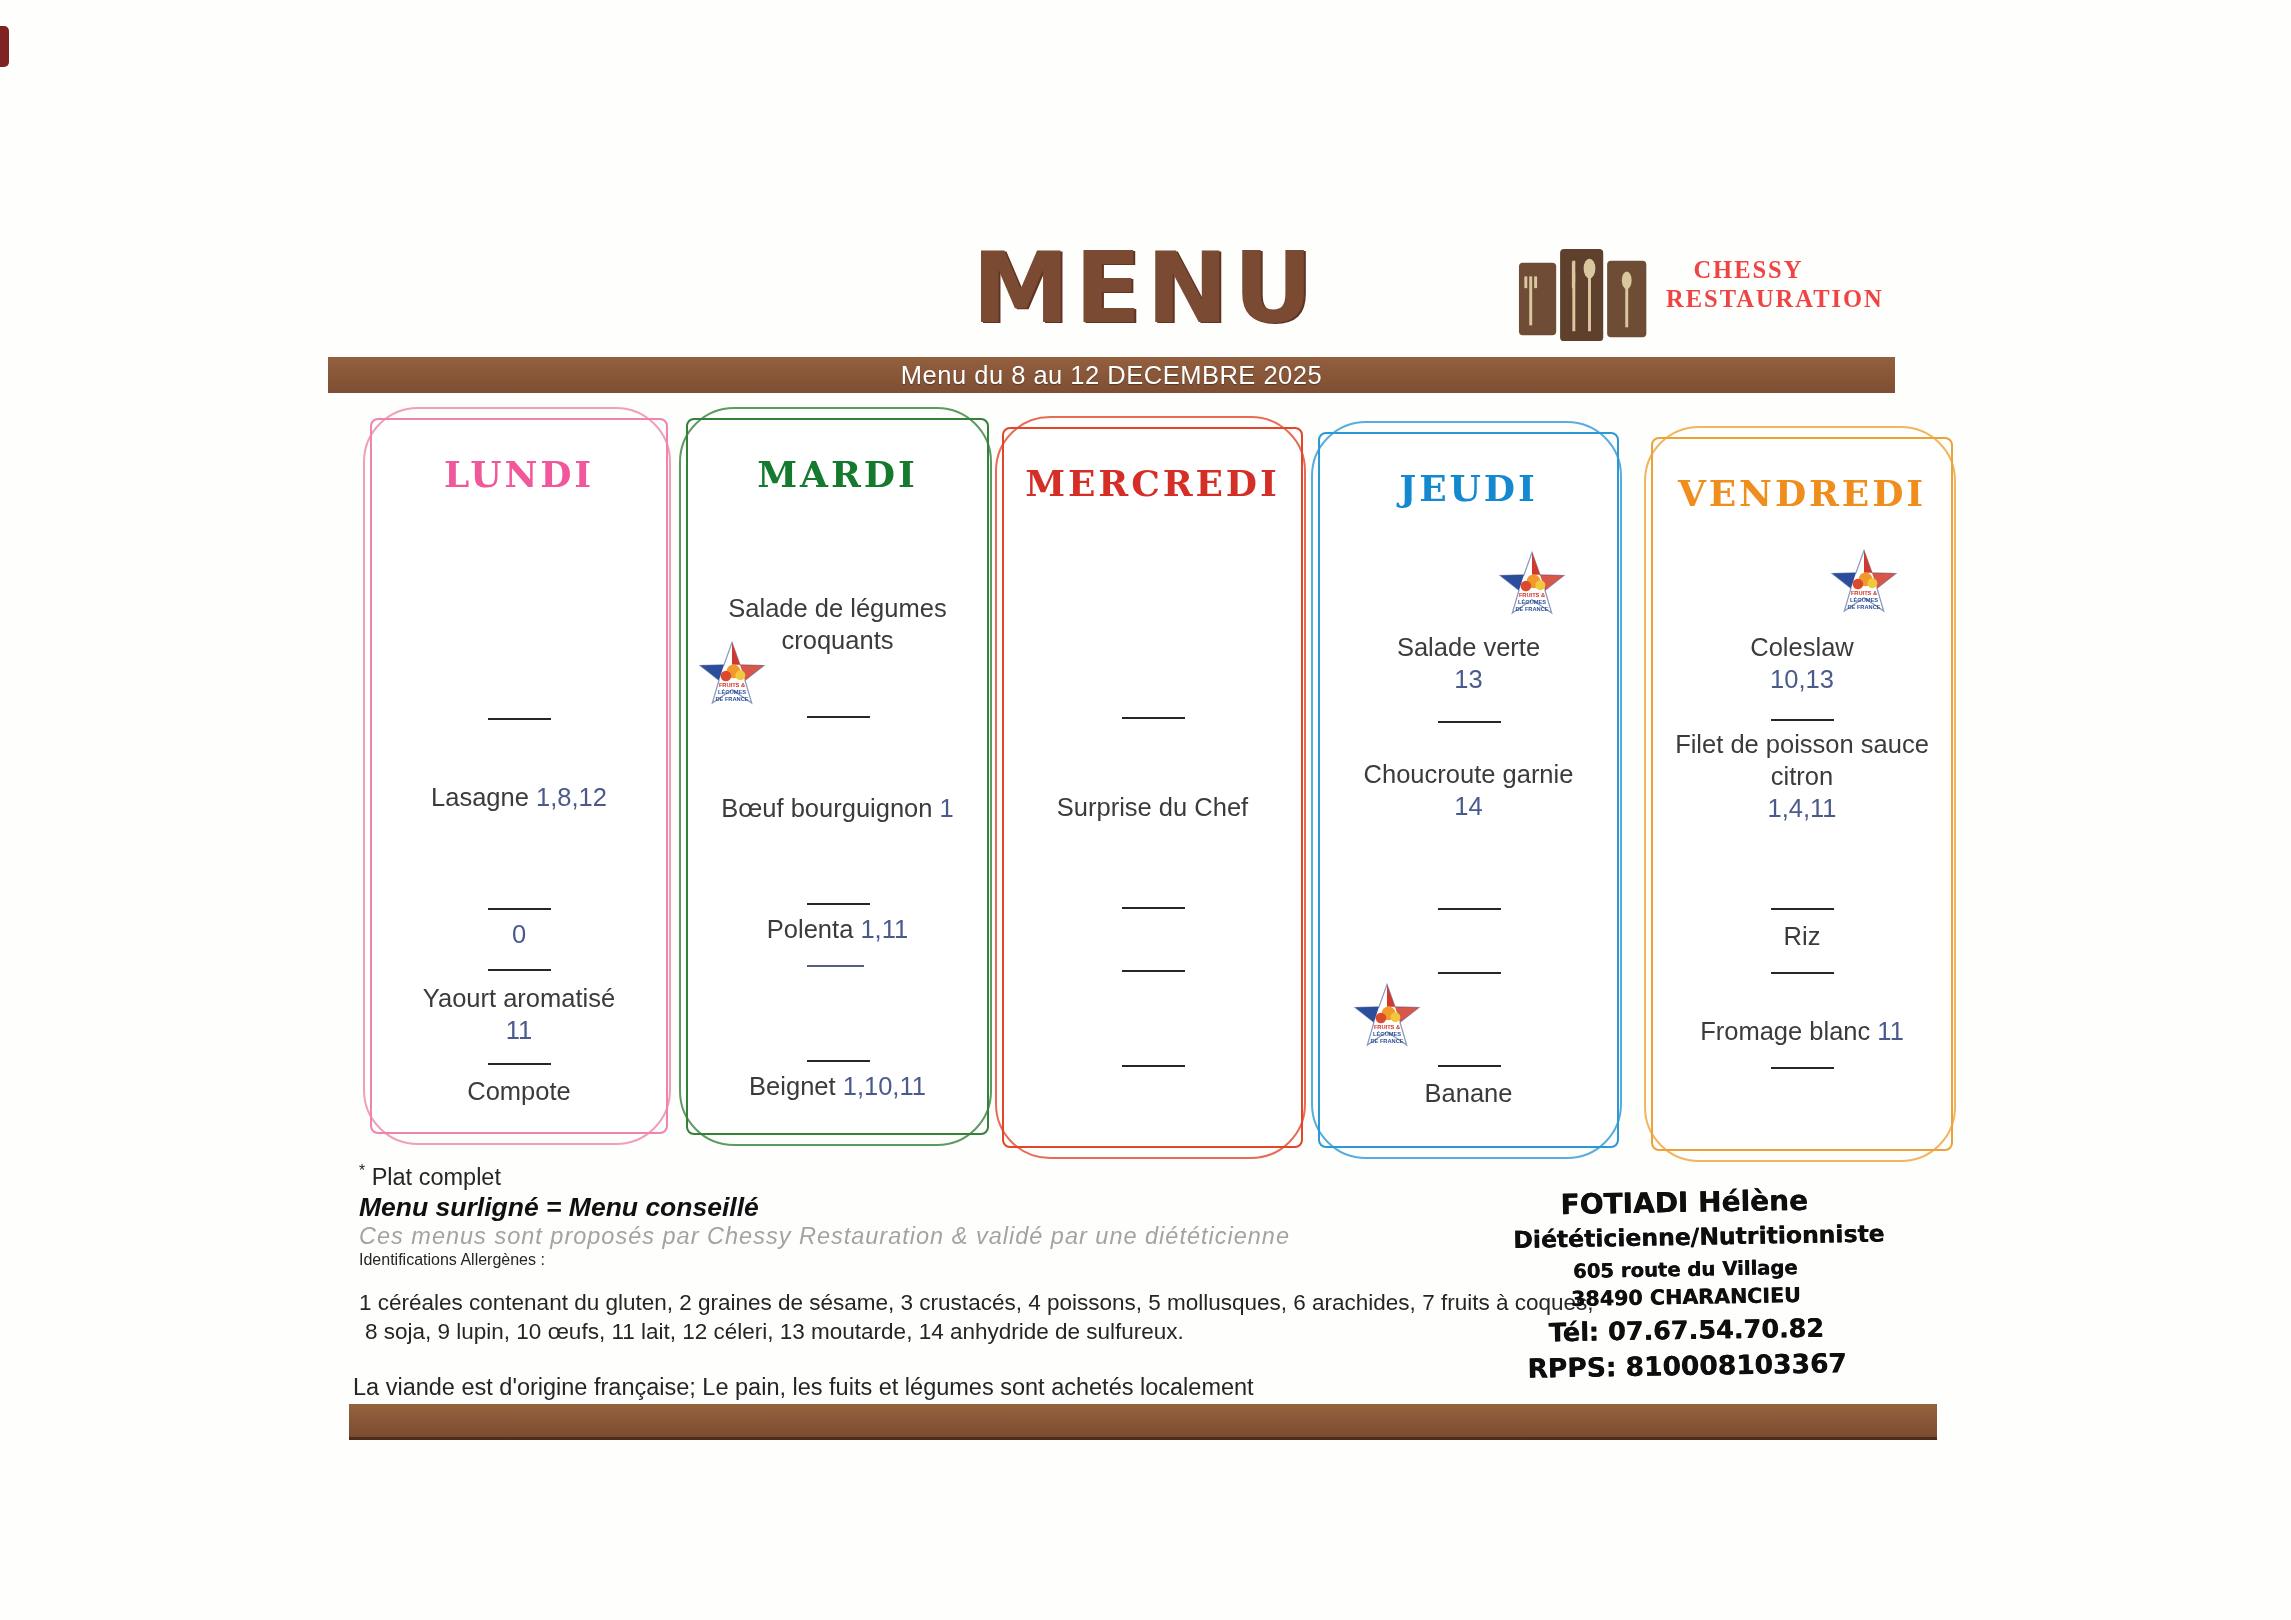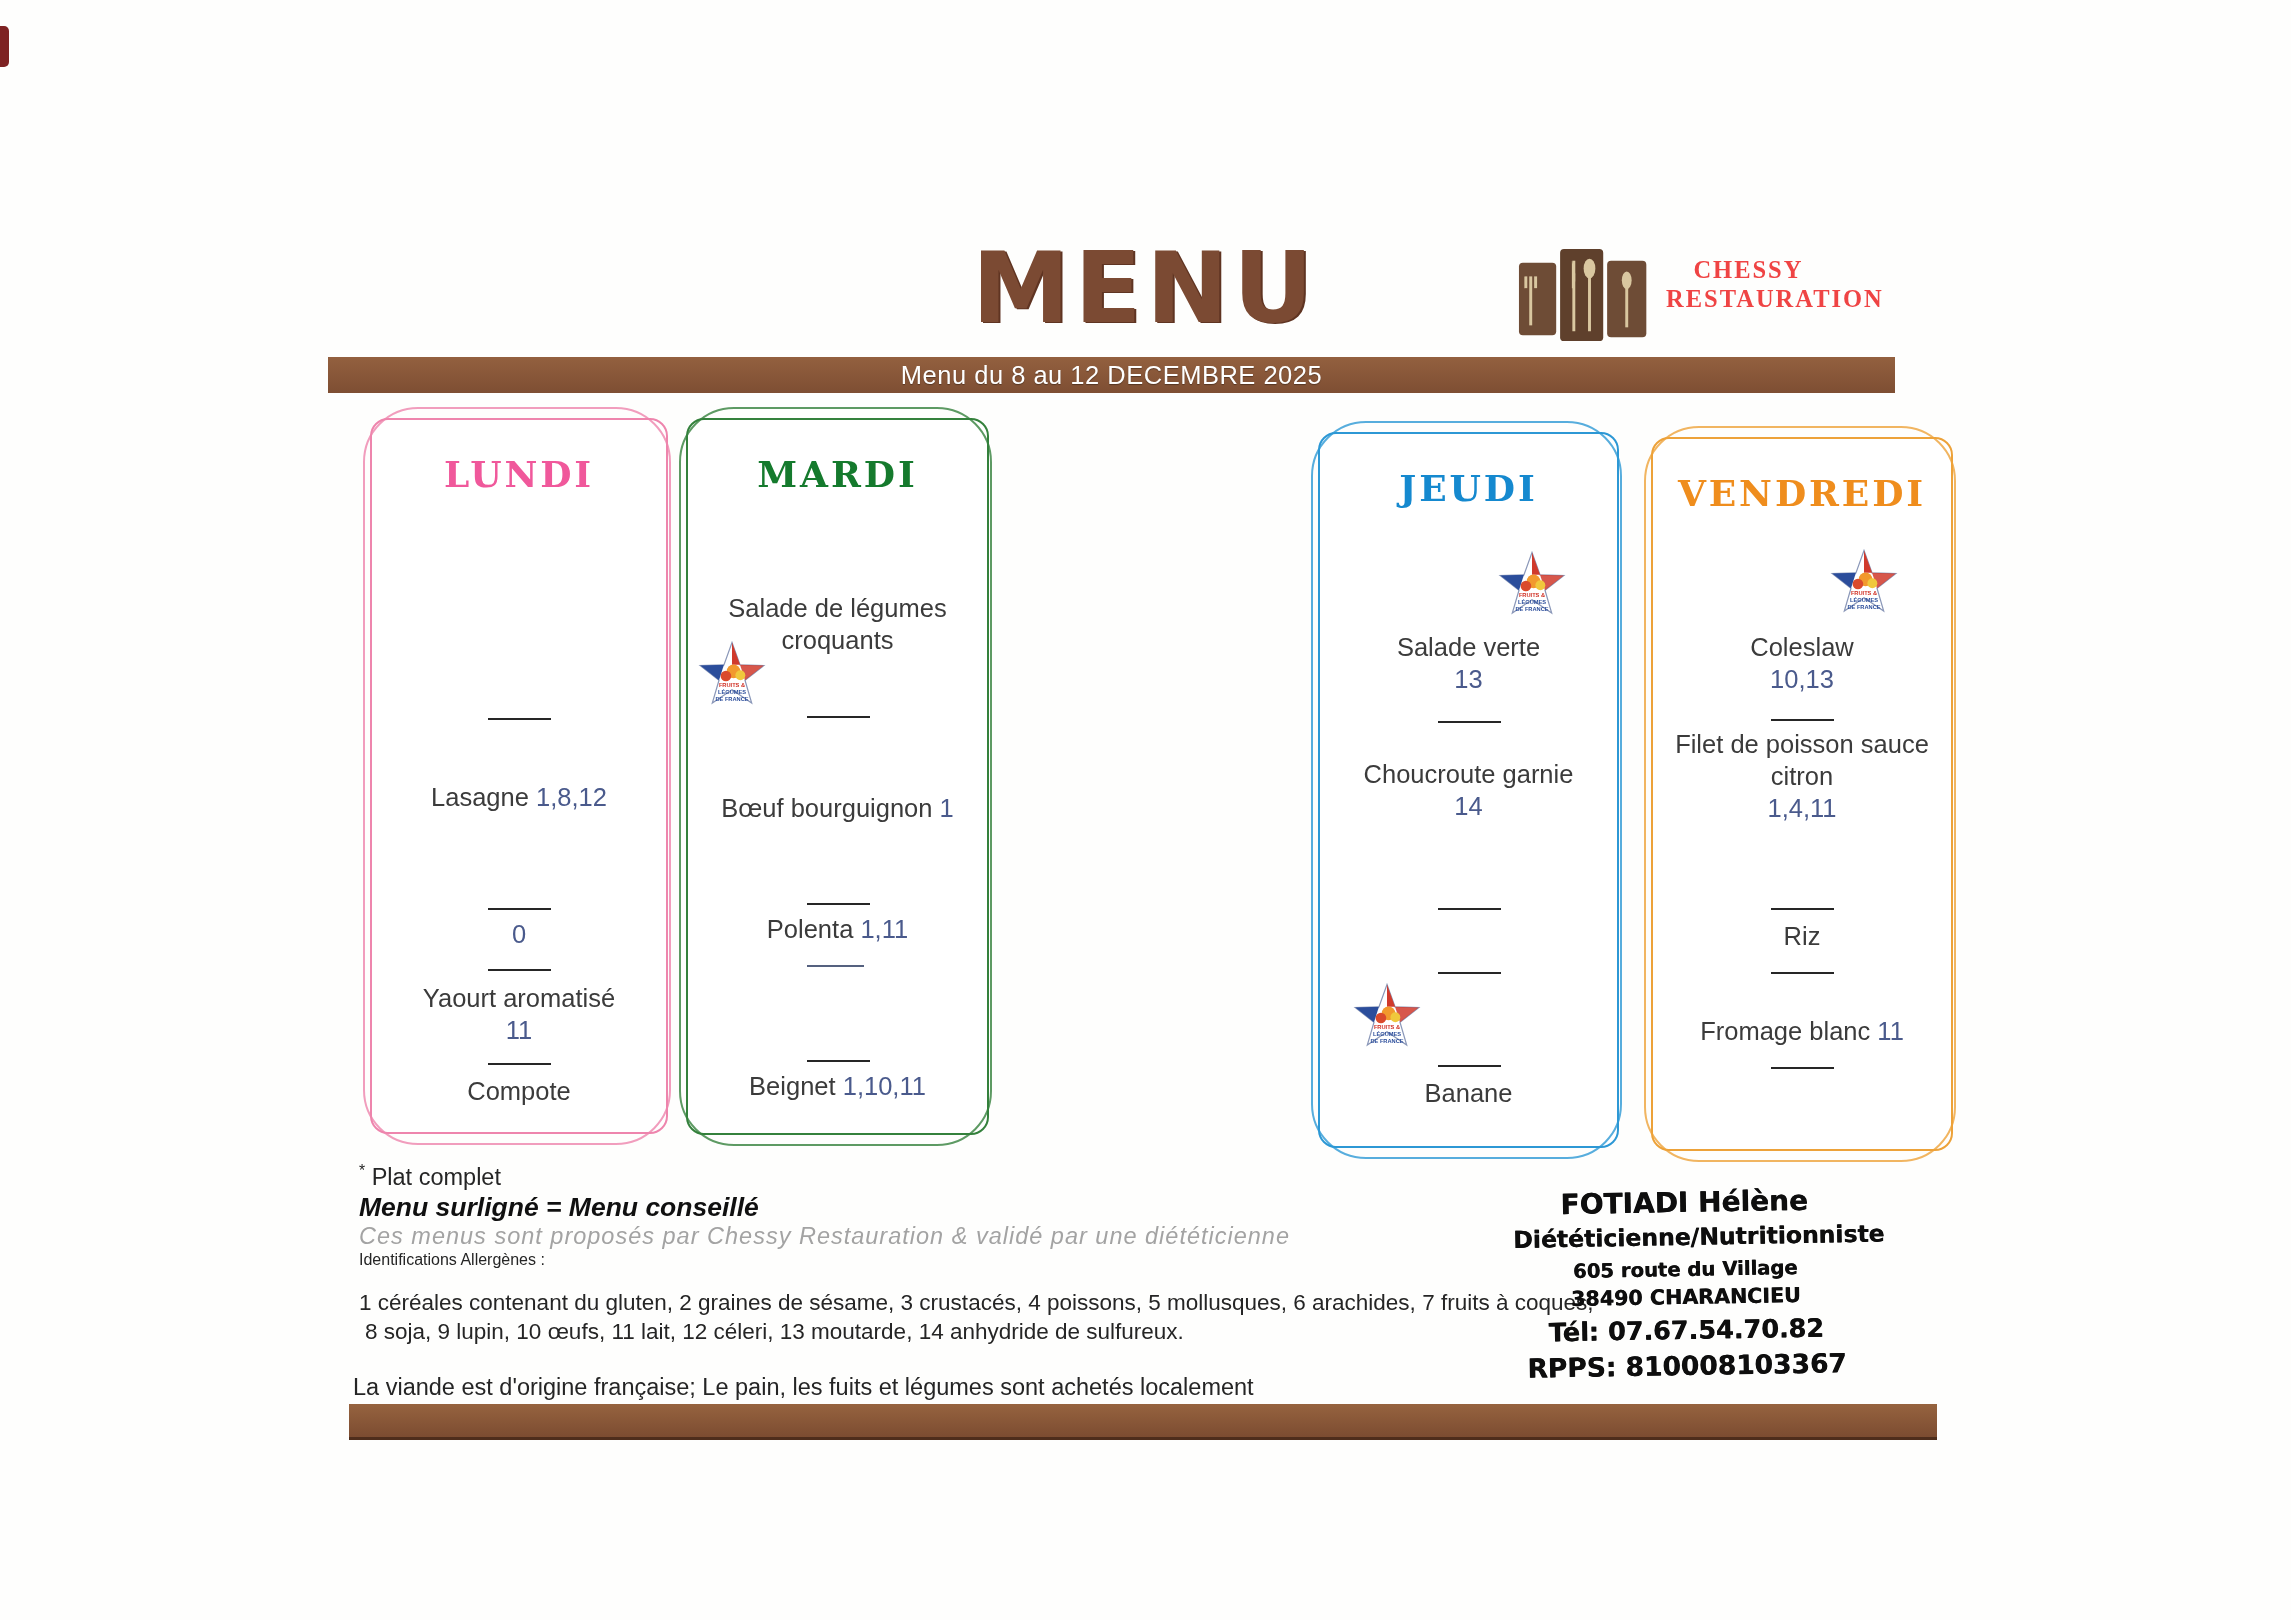--- a/index.html
+++ b/index.html
@@ -30,21 +30,21 @@
     background:linear-gradient(180deg,#93603f,#7e4e33);
     color:#fff; font-size:25.5px; letter-spacing:0.5px;
     display:flex; align-items:center; justify-content:center;
     text-shadow:0 1px 1px rgba(0,0,0,.35); }
   .bottom-bar { position:absolute; left:349px; top:1404px; width:1588px; height:33px;
     background:linear-gradient(180deg,#96633f,#7c4c31);
     border-bottom:3.9px solid #4e2d1c; }
 
   
   .card { position:absolute; background:#fff; border:2.9px solid var(--accent);
-    border-radius:18px; }
+    border-radius:8px; }
   .card::before { content:""; position:absolute; inset:-12.7px -4.9px -12.7px -8.8px;
     border:2px solid var(--accent); border-radius:55px; opacity:.8; pointer-events:none; }
   .d0 { --accent:#ee85ad; --hdr:#f0589b; left:370px;  top:418px; width:294px; height:712px; }
   .d1 { --accent:#34813c; --hdr:#157a2d; left:686px;  top:418px; width:299px; height:713px; }
   .d2 { --accent:#e2462b; --hdr:#d52e27; left:1002px; top:427px; width:297px; height:717px; }
   .d3 { --accent:#2d98d5; --hdr:#1589cf; left:1318px; top:432px; width:297px; height:712px; }
   .d4 { --accent:#eda239; --hdr:#ef8d1d; left:1635px; top:437px; width:298px; height:710px;margin-left:16px; }
   .card-header { position:absolute; top:33px; left:0; right:0; text-align:center;
     font-family:"DejaVu Serif", serif; font-weight:bold; font-size:36px;
     letter-spacing:2.9px; color:var(--hdr); }
@@ -159,20 +159,28 @@
 </div>
     <div class="hr" style="top:296px"></div>
     <div class="t" style="top:372px"><span>Bœuf bourguignon</span> <span class="num">1</span></div>
     <div class="hr" style="top:483px"></div>
     <div class="t" style="top:493px"><span>Polenta</span> <span class="num">1,11</span></div>
     <div class="hr soft" style="top:545px"></div>
     <div class="hr" style="top:640px"></div>
     <div class="t" style="top:650px"><span>Beignet</span> <span class="num">1,10,11</span></div>
   </div>
 
+  <div class="card d2">
+    <div class="card-header">MERCREDI</div>
+    <div class="hr" style="top:288px"></div>
+    <div class="t" style="top:362px"><span>Surprise du Chef</span></div>
+    <div class="hr" style="top:478px"></div>
+    <div class="hr" style="top:541px"></div>
+    <div class="hr" style="top:636px"></div>
+  </div>
 
   <div class="card d3">
     <div class="card-header">JEUDI</div>
     <div class="flf flf-slot" style="top:117px; left:174px">
   <svg viewBox="0 0 100 100" width="100%" height="100%">
     <path d="M50,2 L60.6,31.4 L91.8,32.4 L67.1,51.6 L75.9,81.6 L50,64 L24.1,81.6 L32.9,51.6 L8.2,32.4 L39.4,31.4 Z" fill="#ffffff" stroke="#8a97b8" stroke-width="1.6"></path>
     <polygon points="8.2,32.4 39.4,31.4 32.9,51.6" fill="#2b4d9b"></polygon>
     <polygon points="50,2 60.6,31.4 50,31.4" fill="#d03a2c"></polygon>
     <polygon points="91.8,32.4 67.1,51.6 60.6,31.4" fill="#d03a2c" opacity="0.85"></polygon>
     <circle cx="52" cy="40" r="9" fill="#f2992d"></circle>

